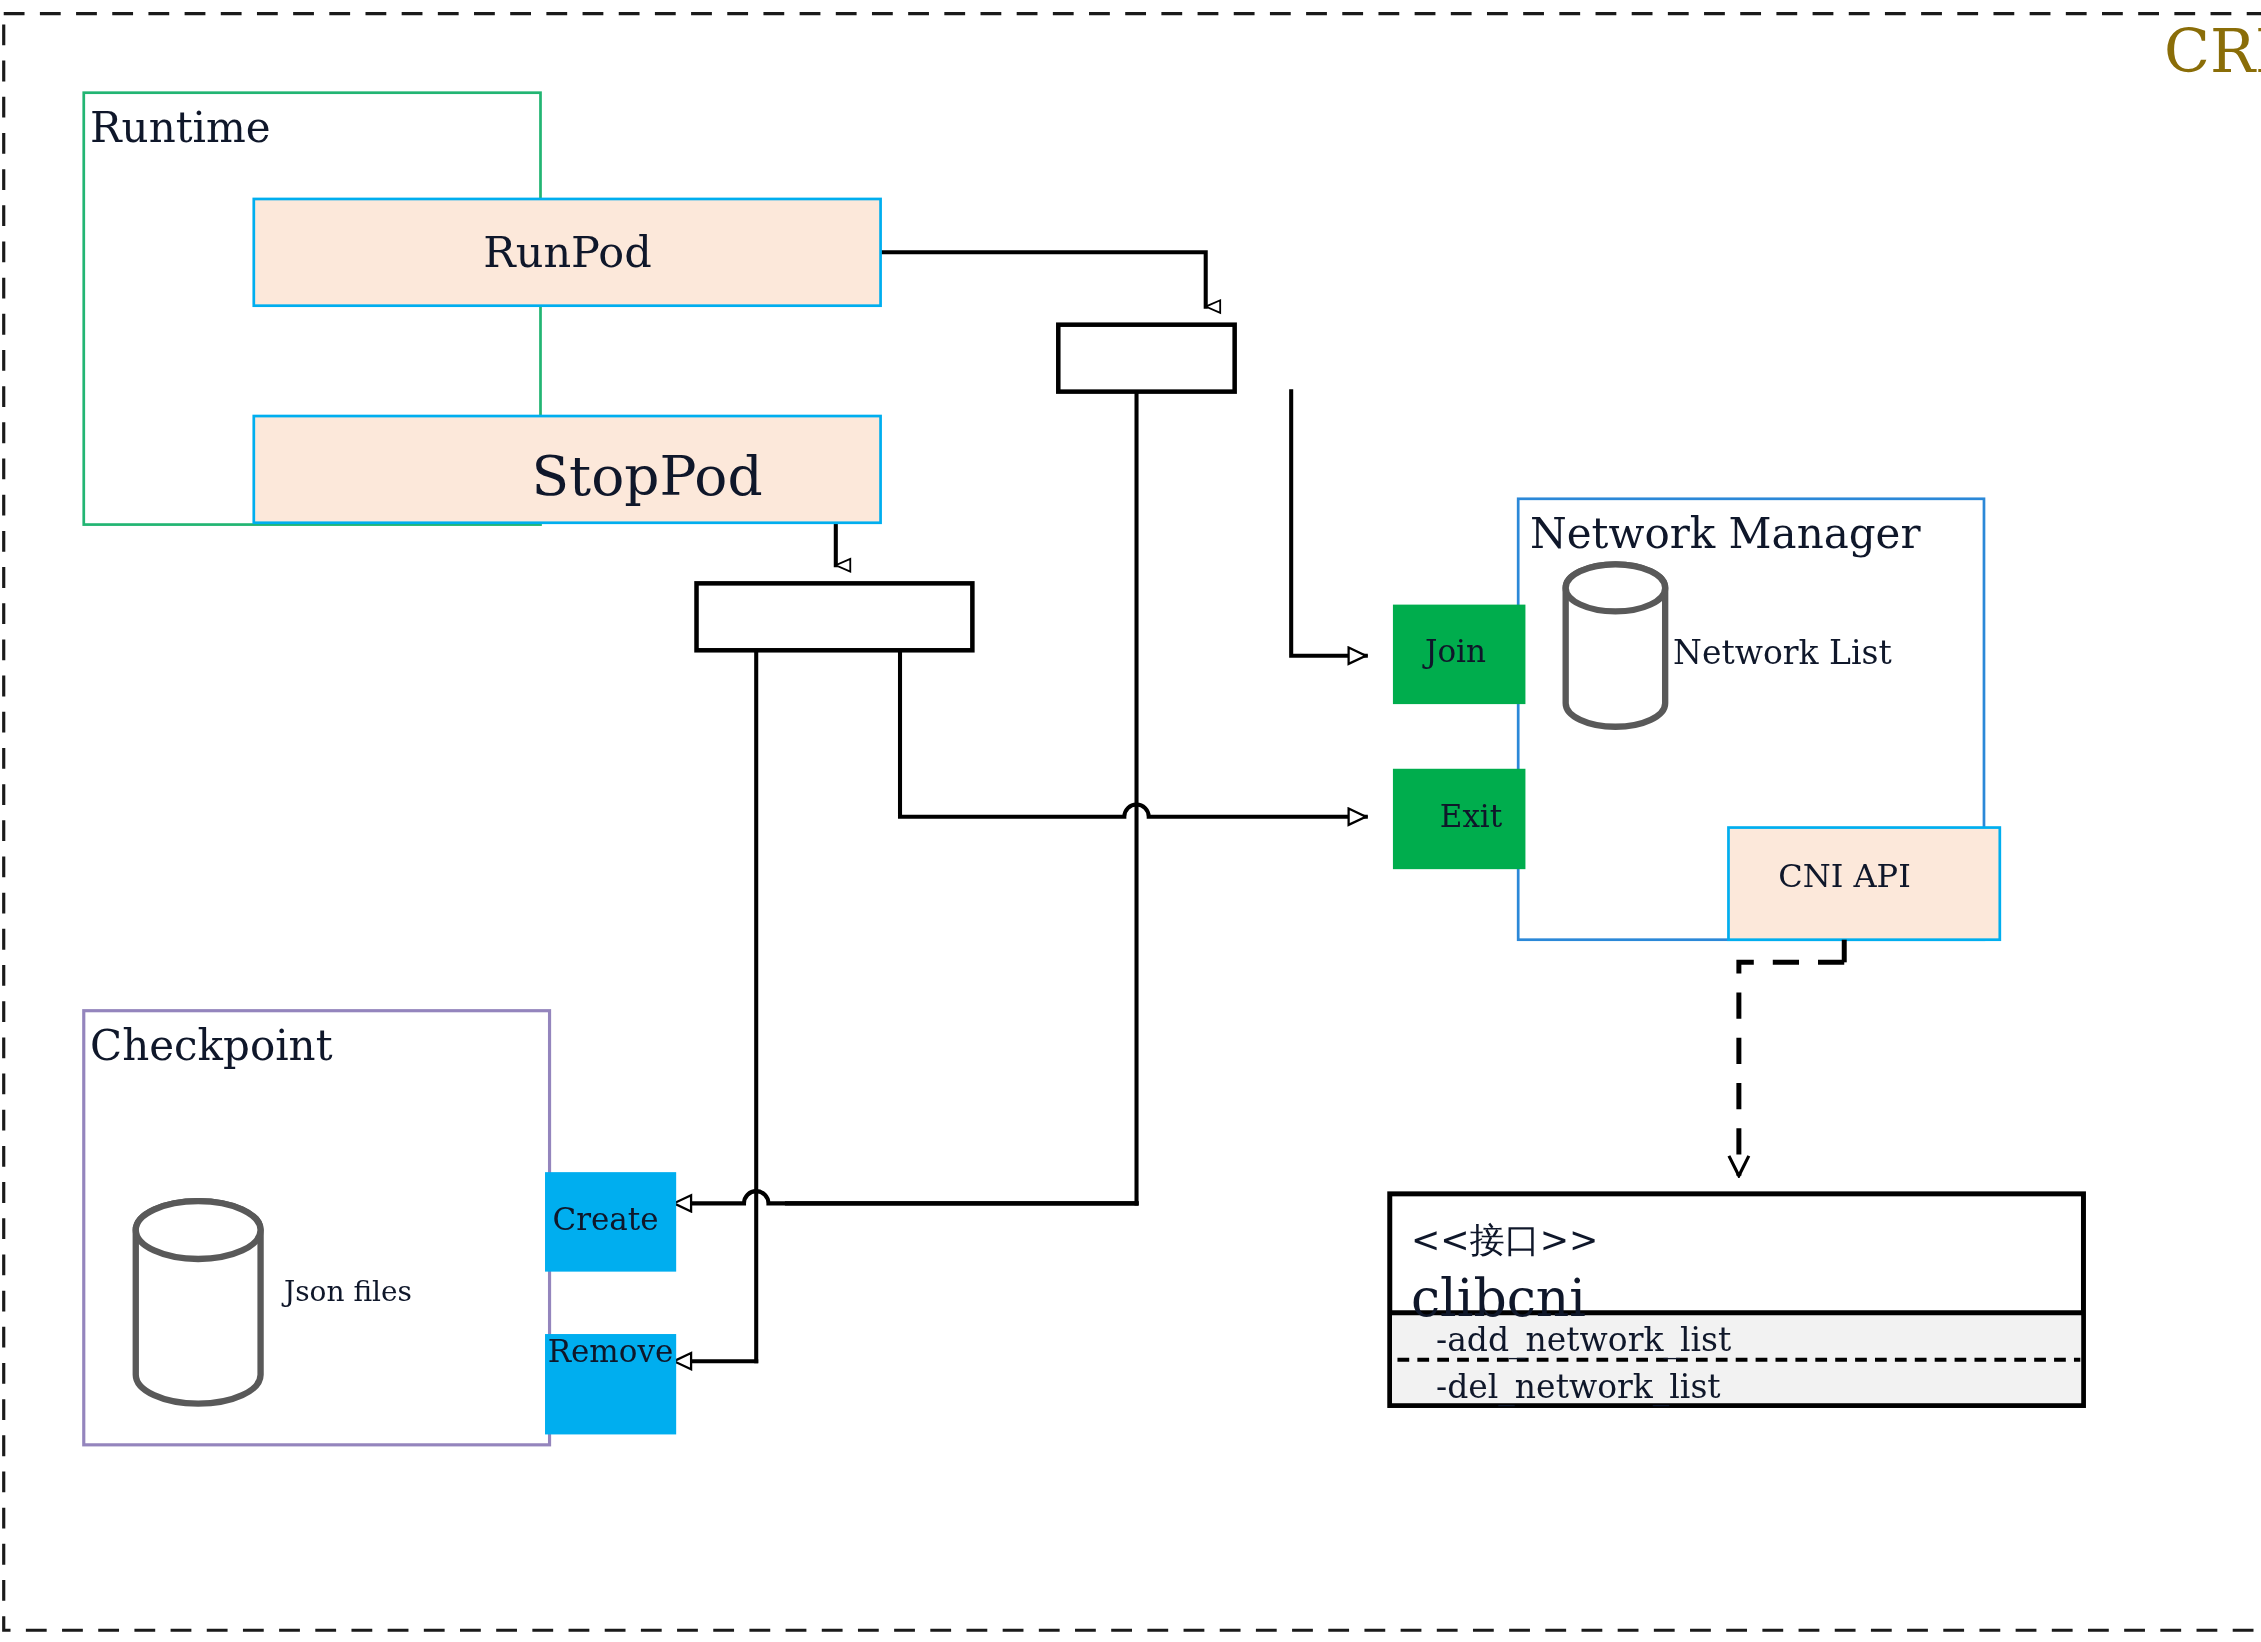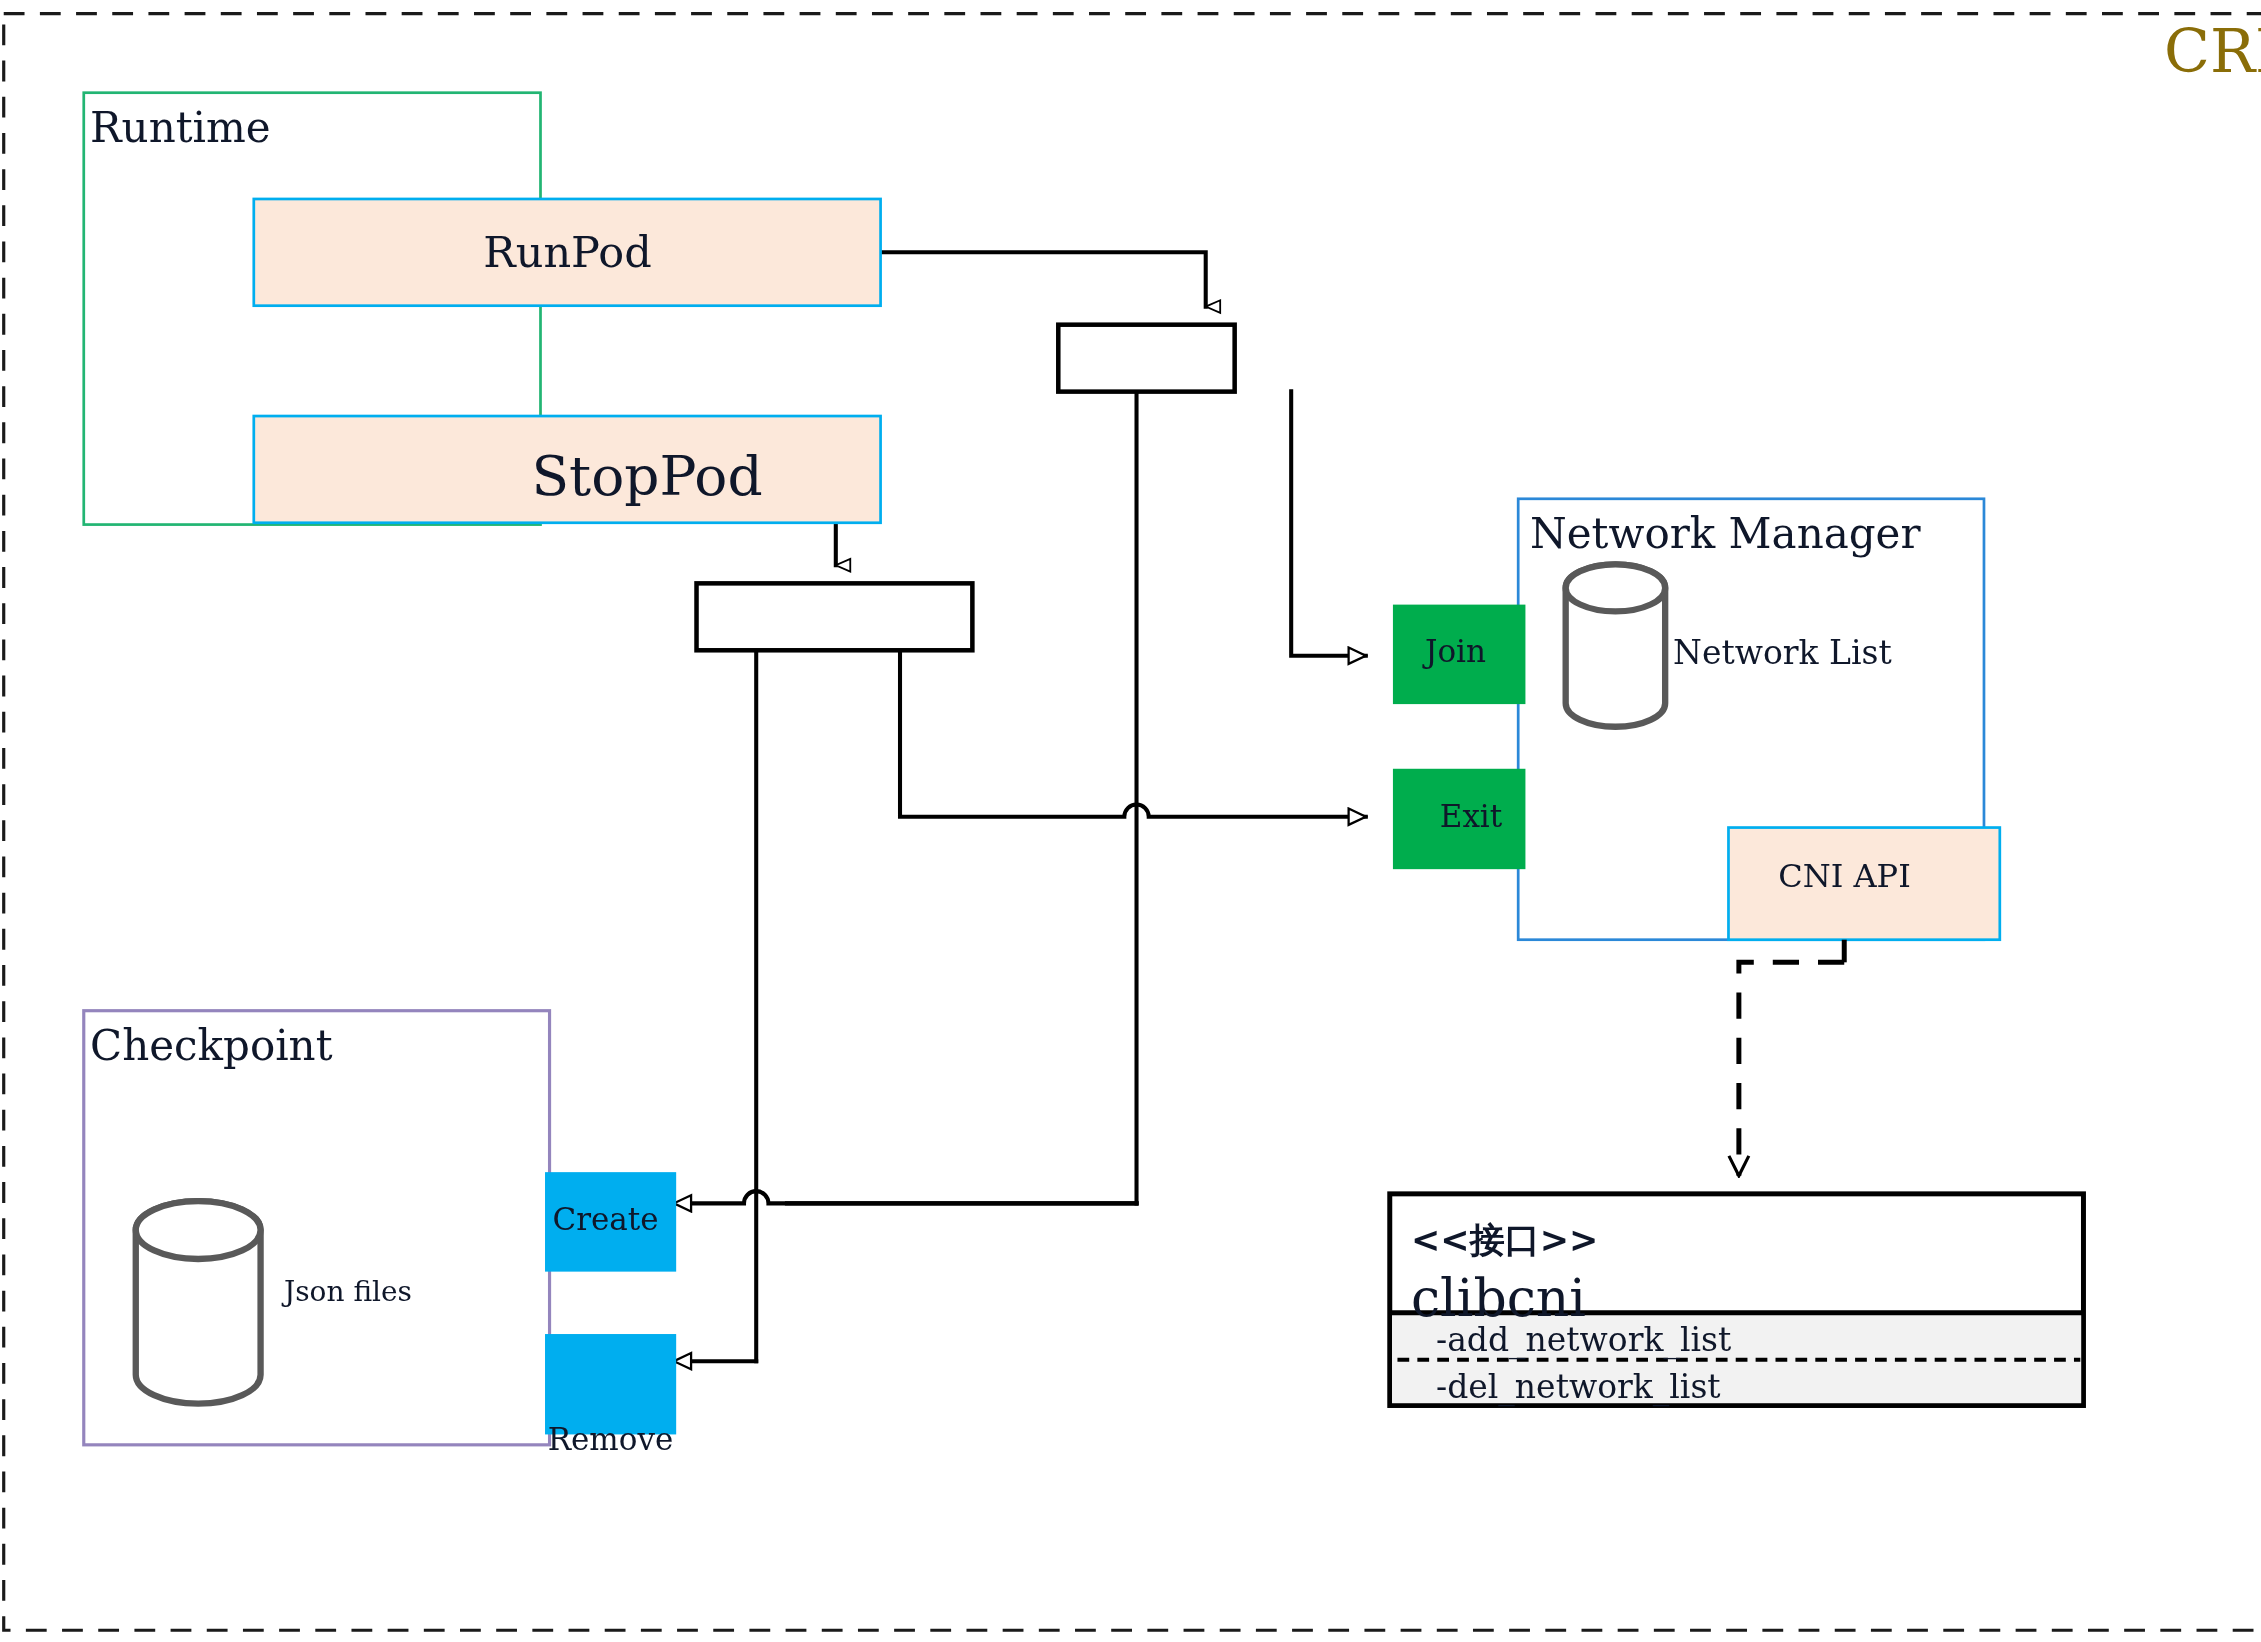--- a/index.html
+++ b/index.html
@@ -103,27 +103,27 @@
   <div class="lbl" style="left:254px;top:444px;width:754px;text-align:center;font-size:55px;margin-left:16px;">StopPod</div>
 
   <div class="lbl" style="left:1728px;top:857px;width:233px;text-align:center;font-size:32px;">CNI API</div>
 
   <div class="lbl" style="left:1393px;top:633px;width:125px;text-align:center;font-size:31px;">Join</div>
 
   <div class="lbl" style="left:1393px;top:798px;width:156px;text-align:center;font-size:31px;">Exit</div>
 
   <div class="lbl" style="left:545px;top:1201px;width:121px;text-align:center;font-size:31px;">Create</div>
 
-  <div class="lbl" style="left:545px;top:1421px;width:131px;text-align:center;font-size:31px;">Remove</div>
+  <div class="lbl" style="left:545px;top:1333px;width:131px;text-align:center;font-size:31px;">Remove</div>
 
   <div class="lbl" style="left:1673px;top:633px;font-size:33px;">Network List</div>
 
   <div class="lbl" style="left:284px;top:1275px;font-size:28px;">Json files</div>
 
-  <div class="lbl" style="left:1411px;top:1217px;font-size:35px;font-family:'DejaVu Sans',sans-serif;font-weight:bold;">&lt;&lt;接口&gt;&gt;</div>
+  <div class="lbl" style="left:1411px;top:1217px;font-size:35px;font-family:'DejaVu Sans',sans-serif;">&lt;&lt;接口&gt;&gt;</div>
 
   <div class="lbl" style="left:1411px;top:1268px;font-size:52px;">clibcni</div>
 
   <div class="lbl" style="left:1436px;top:1320px;font-size:33px;">-add_network_list</div>
 
   <div class="lbl" style="left:1436px;top:1367px;font-size:33px;">-del_network_list</div>
 
 </div>
 
 

